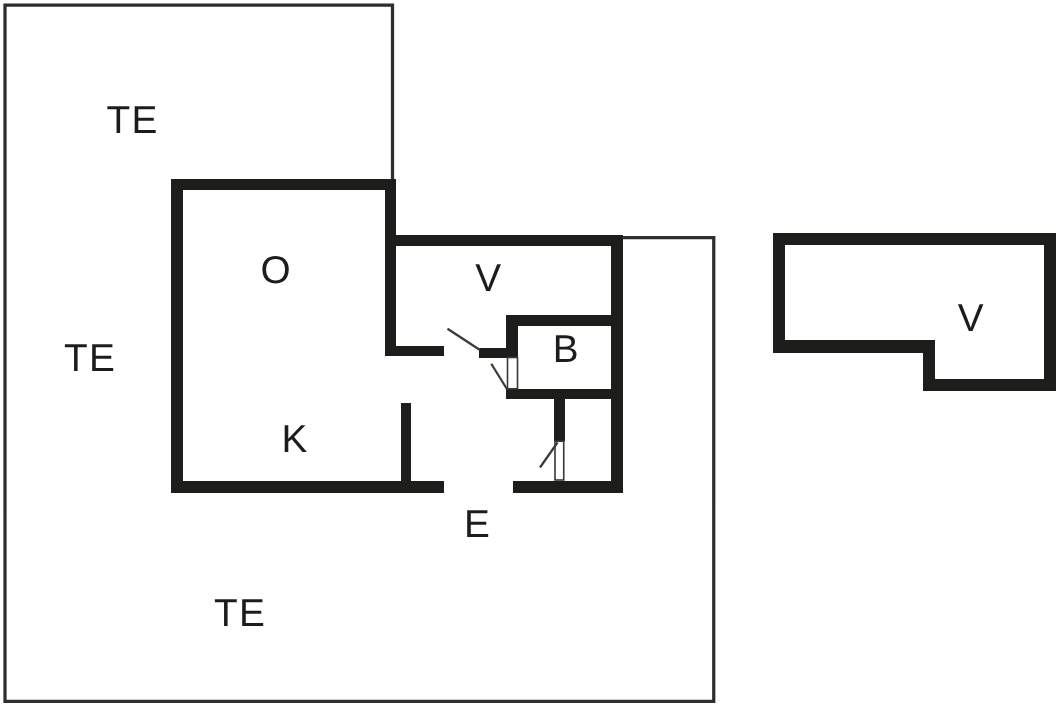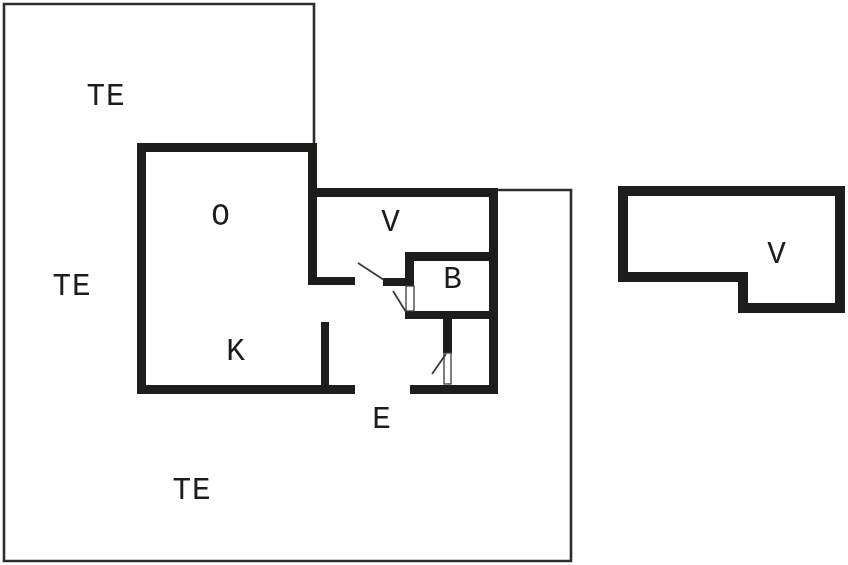--- a/index.html
+++ b/index.html
@@ -1,21 +1,21 @@
 <!DOCTYPE html>
 <html><head>
 <meta charset="utf-8">
 <style>
   html,body{margin:0;padding:0;background:#ffffff;}
   .plan-wrap{
     position:relative;
     width:848px;height:565px;
     background:#ffffff;
     overflow:hidden;
-    font-family:Liberation Mono, monospace;
+    font-family:Liberation Sans, sans-serif;
   }
   .plan-wrap svg{position:absolute;left:0;top:0;}
   #labels{position:absolute;left:0;top:0;width:100%;height:100%;pointer-events:none;}
   .room-label{
     position:absolute;
     transform:translate(-50%,-50%);
     font-size:31px;
     line-height:1;
     color:#1c1c1c;
     letter-spacing:1px;

